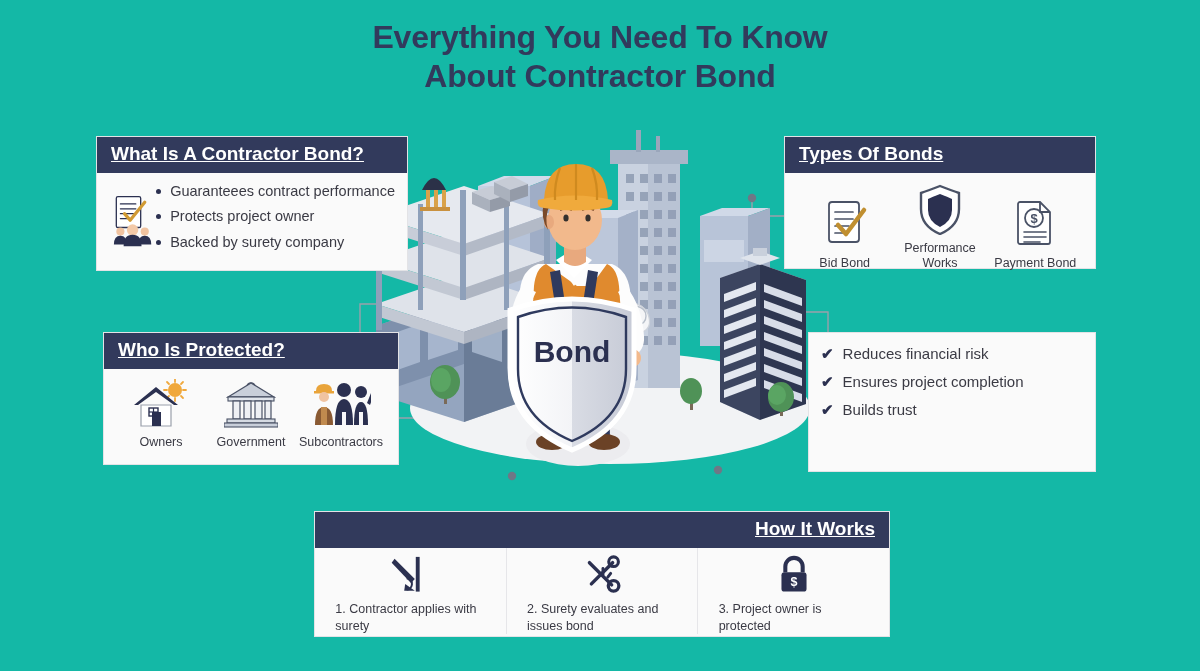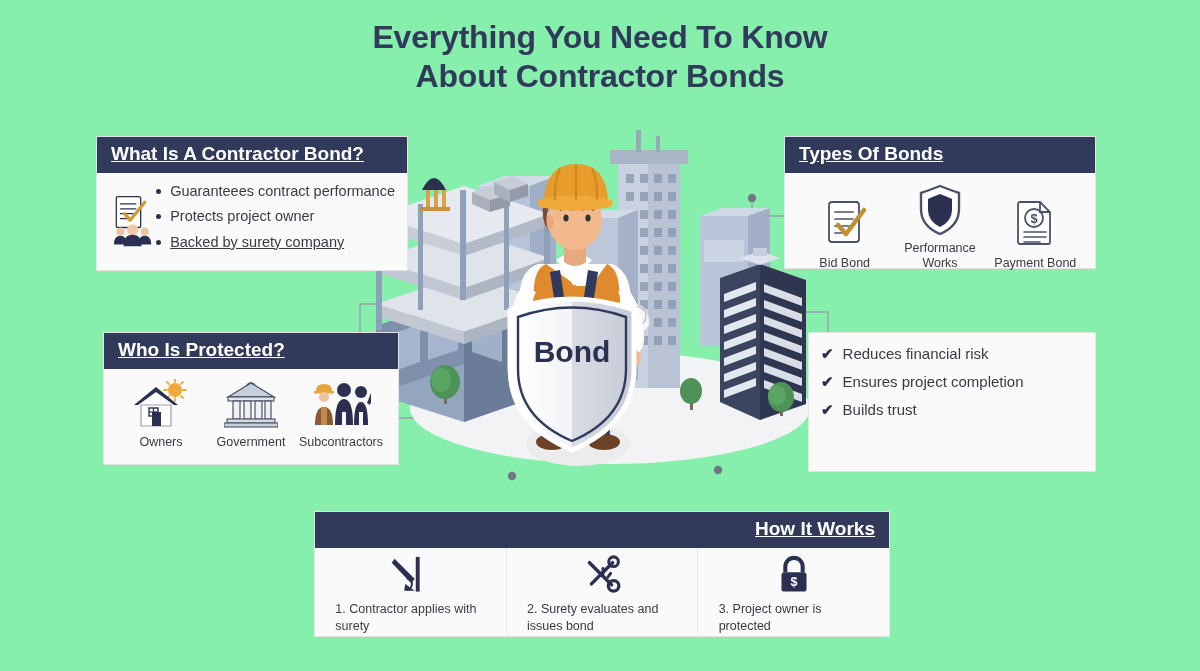--- a/index.html
+++ b/index.html
@@ -9,21 +9,21 @@
     background: #ffffff;
   }
   body {
     font-family: "Liberation Sans", sans-serif;
     -webkit-font-smoothing: antialiased;
   }
   #stage {
     position: relative;
     width: 1200px;
     height: 671px;
-    background: #86efac;
+    background: #14b8a6;
     overflow: hidden;
   }
 
   
   .title {
     position: absolute;
     left: 0; top: 18px;
     width: 1200px;
     text-align: center;
     font-size: 32px;
@@ -72,21 +72,21 @@
     font-size: 14.5px;
     color: #3a3a44;
   }
   .bullets li {
     position: relative;
     padding-left: 14px;
     margin: 0 0 8px 0;
     line-height: 1.2;
     white-space: nowrap;
   }
-  .bullets li:last-child { margin-bottom: 8px; text-decoration: underline; }
+  .bullets li:last-child { margin-bottom: 8px; }
   .bullets li::before {
     content: "";
     position: absolute;
     left: 0; top: 6px;
     width: 5px; height: 5px;
     border-radius: 50%;
     background: #2b3050;
   }
 
   
@@ -160,21 +160,21 @@
     width: 480px; height: 380px;
   }
 </style>
 </head>
 <body>
 
 <div id="stage">
 
   <div class="title">
     <span>Everything You Need To Know</span>
-    <span class="l2">About Contractor Bonds</span>
+    <span class="l2">About Contractor Bond</span>
   </div>
 
   <svg id="connectors" viewBox="0 0 1200 671">
     <g fill="none" stroke="#9aa0ab" stroke-width="1.4">
 
       <path d="M408 216 L460 216"></path>
 
       <path d="M360 400 L360 304 L432 304"></path>
 
       <path d="M784 216 L752 216 L752 198"></path>

